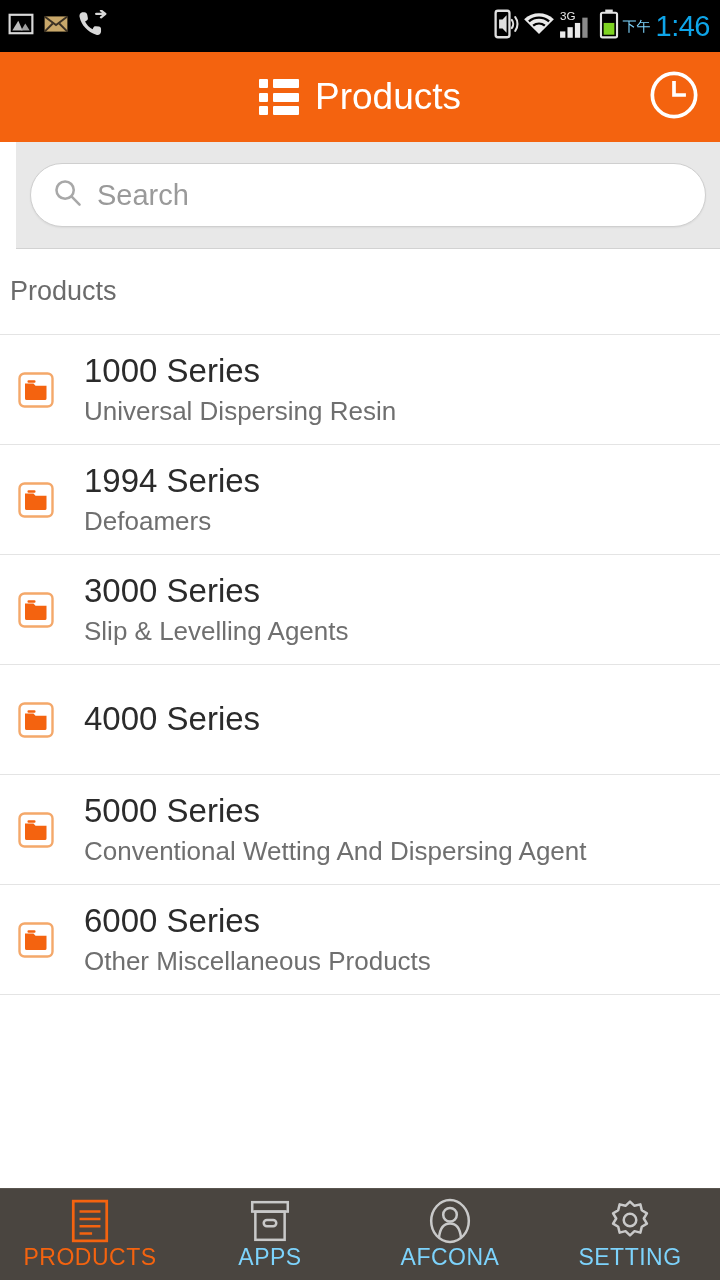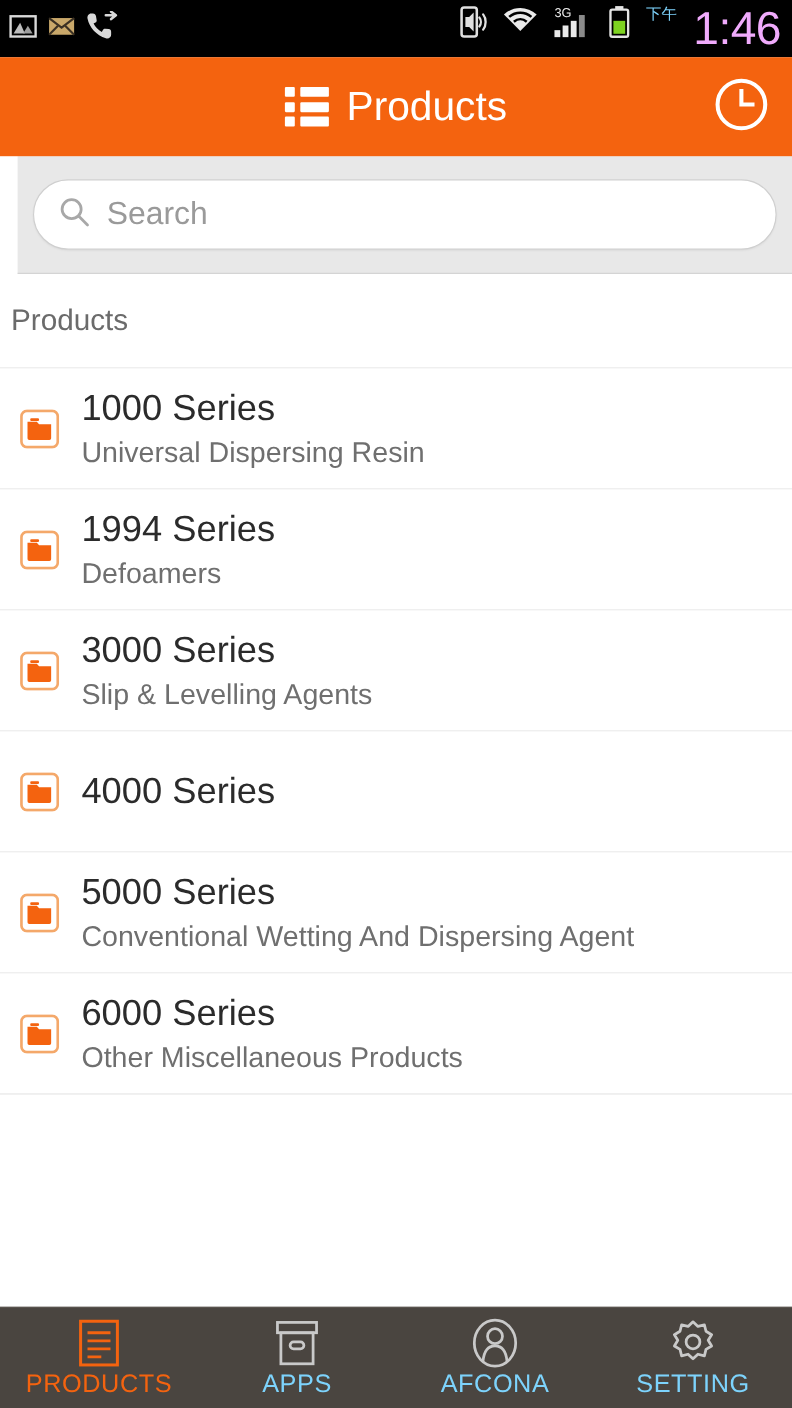--- a/index.html
+++ b/index.html
@@ -25,26 +25,26 @@
     padding: 0 10px 0 8px;
     box-sizing: border-box;
   }
   .status-left {
     display: flex;
     align-items: center;
     gap: 9px;
   }
   .status-right {
     display: flex;
-    align-items: flex-start;
-    gap: 13px;
+    align-items: center;
+    gap: 3px;
   }
   .status-time {
-    color: #f0abfc;
-    font-size: 42px;
+    color: #0ea5e9;
+    font-size: 29px;
     font-weight: 400;
     letter-spacing: -0.5px;
     line-height: 1;
     margin-left: 2px;
   }
   .status-ampm {
     color: #7dd3fc;
     font-size: 14px;
     line-height: 1;
   }
@@ -147,20 +147,21 @@
     border-top: 1px solid #e4e4e4;
   }
   .list-item {
     height: 110px;
     border-bottom: 1px solid #e4e4e4;
     display: flex;
     align-items: center;
     padding-left: 18px;
     box-sizing: border-box;
     background: #ffffff;
+    gap: 10px;
   }
   .item-icon {
     width: 36px;
     height: 36px;
     flex: none;
     margin-right: 20px;
   }
   .item-text {
     display: flex;
     flex-direction: column;

